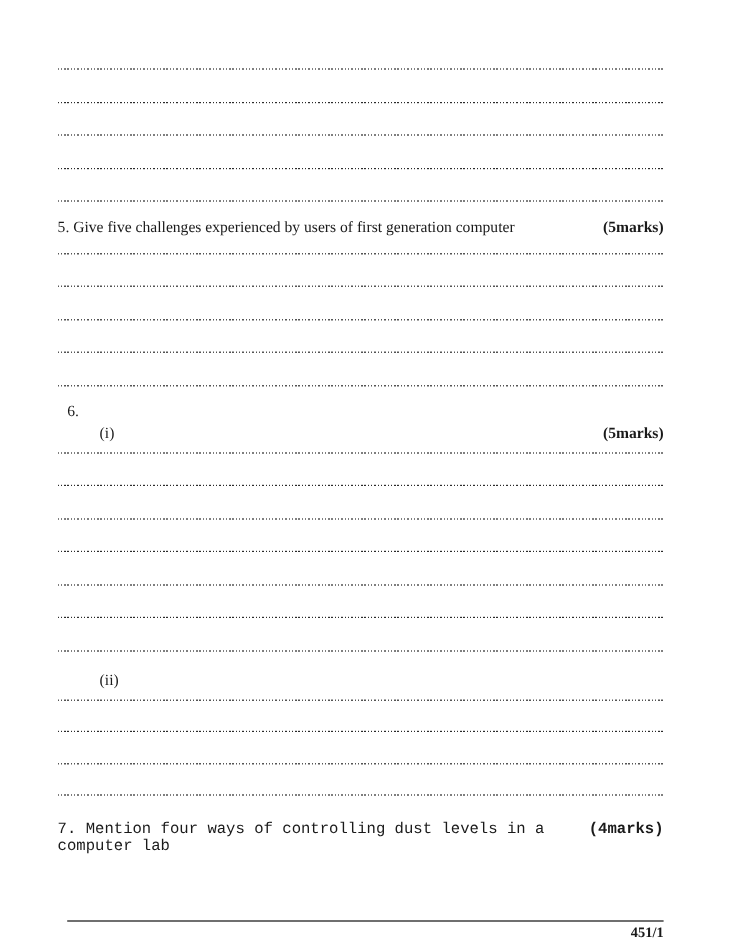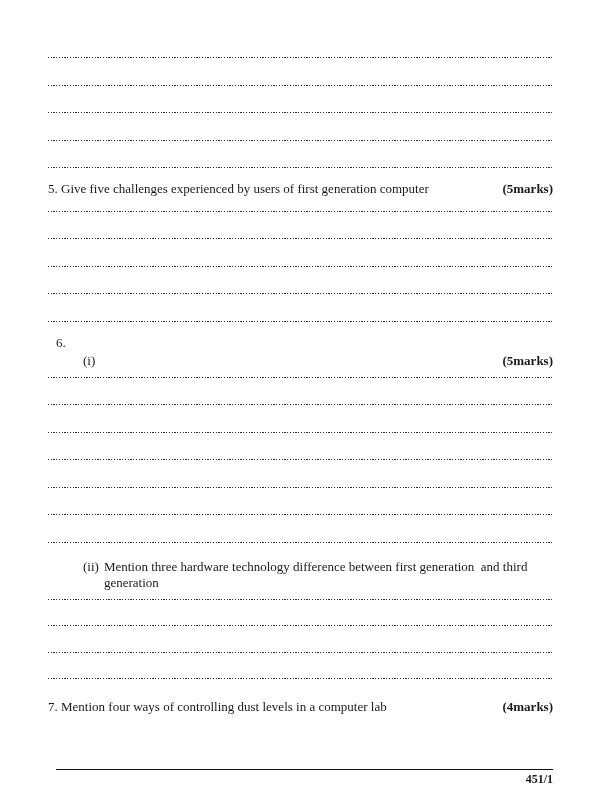--- a/index.html
+++ b/index.html
@@ -40,21 +40,21 @@
     white-space: pre;
   }
   .q5-row { margin-top: 13.5px; }
   .q6-number { margin-top: 14px; padding-left: 8px; font-size: 13px; line-height: 14px; }
   .q6i-row { margin-top: 4px; padding-left: 35px; }
   .q6i-row .sub-label { margin-right: 7px; }
   .q6ii-block { margin-top: 16px; font-size: 13px; line-height: 16px; }
   .q6ii-line1 { display: flex; padding-left: 35px; }
   .q6ii-line1 .sub-label { margin-right: 5px; }
   .q6ii-line2 { display: flex; align-items: baseline; padding-left: 54px; }
-  .q7-row { margin-top: 20px; }
+  .q7-row { margin-top: 20px; font-family: Liberation Mono, monospace; }
 
   .footer-rule {
     margin-top: 55px;
     margin-left: 8px;
     border: none;
     border-top: 1.5px solid #111111;
   }
   .footer-code {
     margin-top: 3px;
     text-align: right;
@@ -100,21 +100,20 @@
       <div class="ans-line"></div>
       <div class="ans-line"></div>
       <div class="ans-line"></div>
       <div class="ans-line"></div>
       <div class="ans-line"></div>
     </div>
 
   <div class="q6ii-block">
     <div class="q6ii-line1">
       <span class="sub-label">(ii)</span>
-      <span class="q-text">Mention three hardware technology difference between first generation  and third generation</span>
     </div>
   </div>
   <div class="group-d">
       <div class="ans-line"></div>
       <div class="ans-line"></div>
       <div class="ans-line"></div>
       <div class="ans-line"></div>
     </div>
 
   <div class="q-row q7-row">

